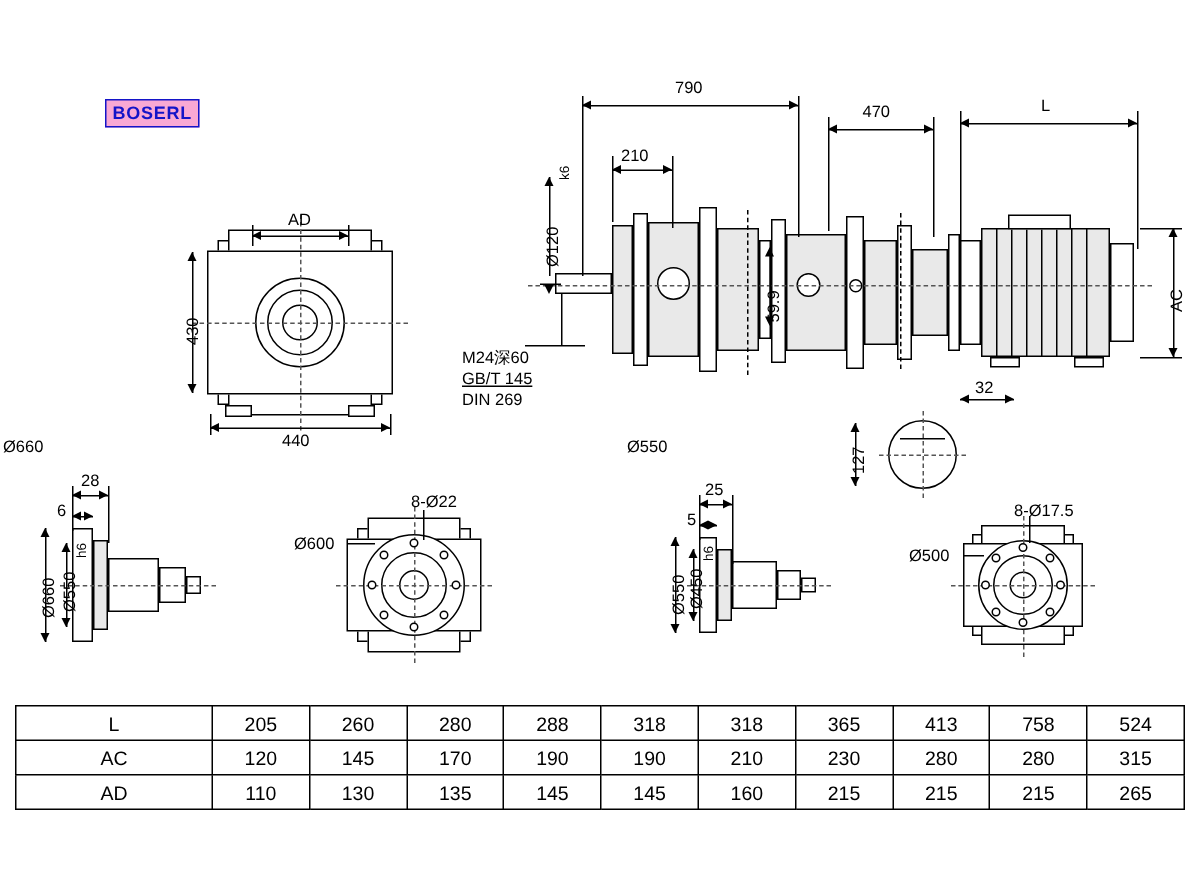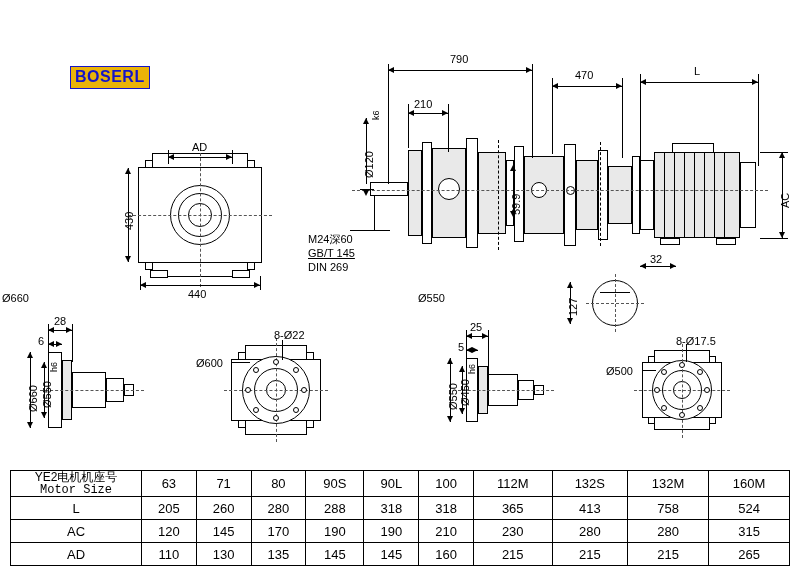--- a/index.html
+++ b/index.html
@@ -20,24 +20,24 @@
     letter-spacing:0px;
     white-space:nowrap;
   }
 
   
   .logo{
     position:absolute;left:70px;top:66px;
     border:1.5px solid #1414c8;
     color:#1414c8;
     font-weight:bold;
-    font-size:16px;
+    font-size:12px;
     padding:1px 4px 2px 4px;
     letter-spacing:0.5px;
-    background:#eab308;
+    background:#f9a8d4;
   }
 
   
   .ln{position:absolute;background:#000;}
   .h{height:1px;}
   .v{width:1px;}
   .dash-v{position:absolute;width:0;border-left:1px dashed #000;}
   .cen-h{position:absolute;height:0;border-top:1px dashed #555;}
   .cen-v{position:absolute;width:0;border-left:1px dashed #555;}
   .box{position:absolute;border:1px solid #000;box-sizing:border-box;background:#fff;}
@@ -339,36 +339,20 @@
     <div class="circ" style="left:661px;top:405px;width:6px;height:6px;"></div>
     <div class="circ" style="left:697px;top:405px;width:6px;height:6px;"></div>
     <div class="lbl" style="left:606px;top:366px;">Ø500</div>
     <div class="ln h" style="left:642px;top:370px;width:14px;"></div>
     <div class="lbl" style="left:676px;top:336px;">8-Ø17.5</div>
     <div class="ln" style="left:686px;top:344px;width:1px;height:18px;"></div>
   </div>
 
   <table class="tbl">
     <tbody>
-      <tr>
-        <td class="firstcol hdr2">
-          <div>YE2电机机座号</div>
-          <div class="mono">Motor Size</div>
-        </td>
-        <td>63</td>
-        <td>71</td>
-        <td>80</td>
-        <td>90S</td>
-        <td>90L</td>
-        <td>100</td>
-        <td>112M</td>
-        <td>132S</td>
-        <td>132M</td>
-        <td>160M</td>
-      </tr>
       <tr>
         <td class="firstcol">L</td>
         <td>205</td>
         <td>260</td>
         <td>280</td>
         <td>288</td>
         <td>318</td>
         <td>318</td>
         <td>365</td>
         <td>413</td>

